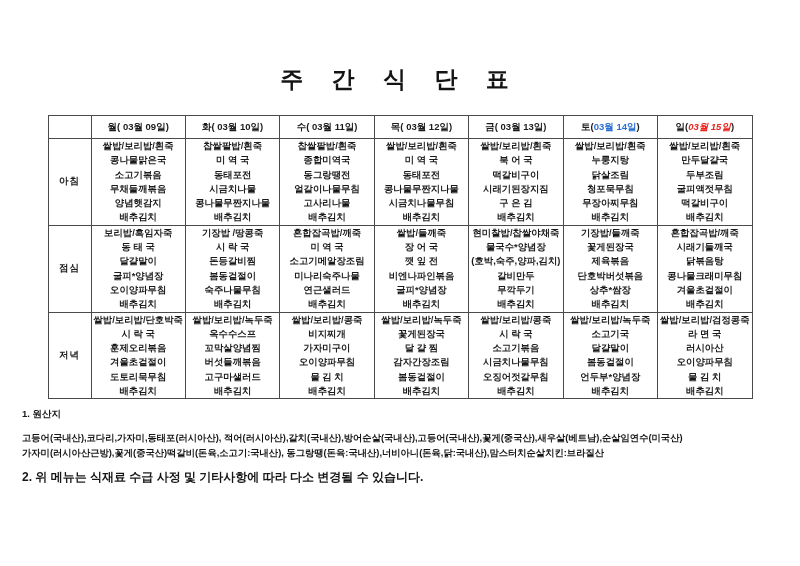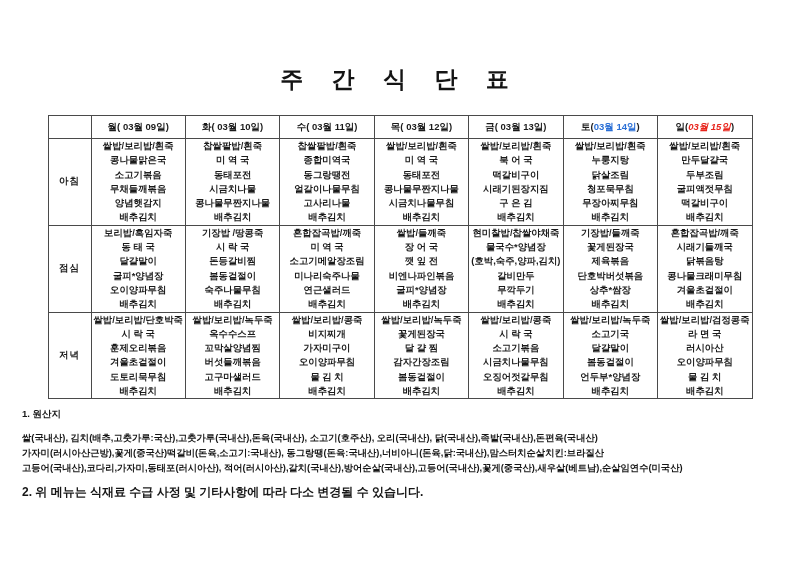--- a/index.html
+++ b/index.html
@@ -312,19 +312,18 @@
             <span class="meal-item">배추김치</span>
           </td>
       </tr>
 
     </tbody>
   </table>
 
   <div class="footnotes">
     <div class="fn-head">1. 원산지</div>
     <div class="fn-spacer"></div>
-    <div class="fn-line">쌀(국내산), 김치(배추,고춧가루:국산),고춧가루(국내산),돈육(국내산), 소고기(호주산), 오리(국내산), 닭(국내산),족발(국내산),돈편육(국내산)</div>
+    <div class="fn-line">고등어(국내산),코다리,가자미,동태포(러시아산), 적어(러시아산),갈치(국내산),방어순살(국내산),고등어(국내산),꽃게(중국산),새우살(베트남),순살임연수(미국산)</div>
     <div class="fn-line">가자미(러시아산근방),꽃게(중국산)떡갈비(돈육,소고기:국내산), 동그랑땡(돈육:국내산),너비아니(돈육,닭:국내산),맘스터치순살치킨:브라질산</div>
-    <div class="fn-line">고등어(국내산),코다리,가자미,동태포(러시아산), 적어(러시아산),갈치(국내산),방어순살(국내산),고등어(국내산),꽃게(중국산),새우살(베트남),순살임연수(미국산)</div>
     <div class="fn-tail">2. 위 메뉴는 식재료 수급 사정 및 기타사항에 따라 다소 변경될 수 있습니다.</div>
   </div>
 
 </div>
 
 </body></html>

